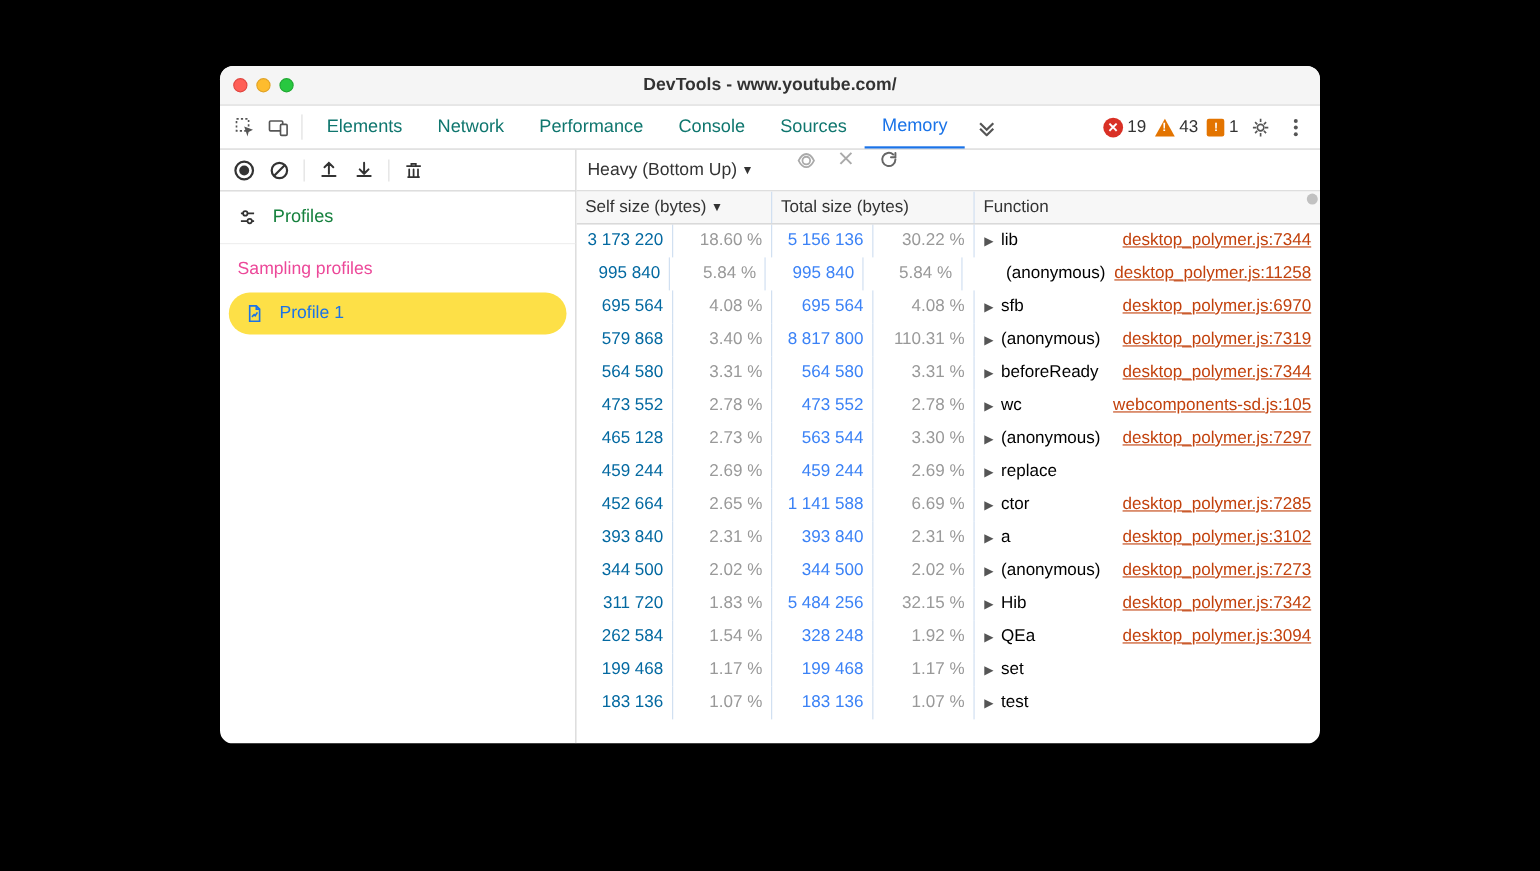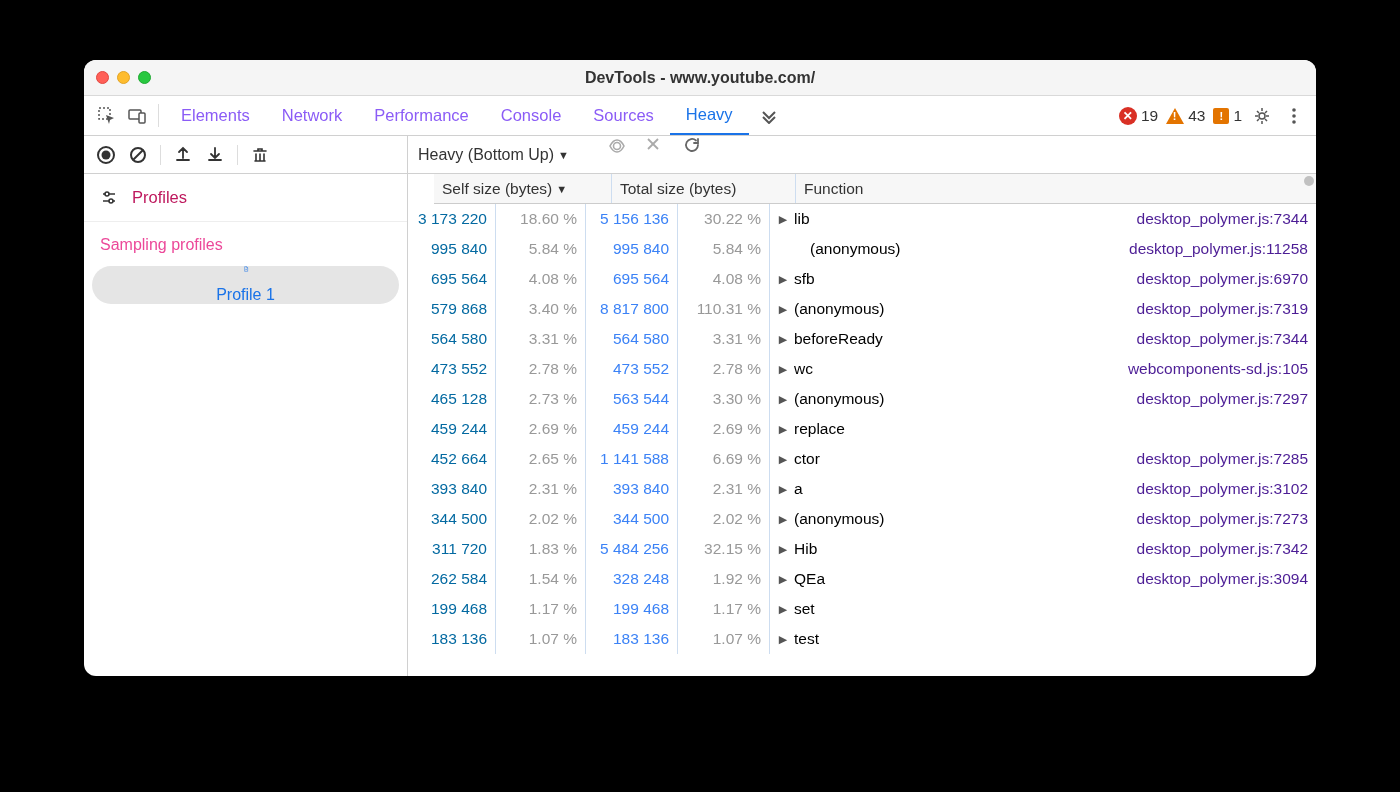--- a/index.html
+++ b/index.html
@@ -1,70 +1,70 @@
 <!DOCTYPE html>
 <html><head>
   <meta charset="utf-8">
   <style>
     * { box-sizing: border-box; margin: 0; padding: 0; }
     body { background: #000; font-family: -apple-system, BlinkMacSystemFont, "Segoe UI", Helvetica, Arial, sans-serif; display: flex; align-items: flex-start; justify-content: center; padding-top: 60px;}
-    .window { width: 1232px; height: 616px; background: #fff; border-radius: 12px; overflow: hidden; box-shadow: 0 10px 40px rgba(0,0,0,0.5); display: flex; flex-direction: column; }
+    .window { width: 1000px; height: 616px; background: #fff; border-radius: 12px; overflow: hidden; box-shadow: 0 10px 40px rgba(0,0,0,0.5); display: flex; flex-direction: column; }
     .titlebar { height: 36px; background: #f5f5f5; border-bottom: 1px solid #d9d9d9; display: flex; align-items: center; padding: 0 12px; position: relative; }
     .traffic { display: flex; gap: 8px; position: absolute; left: 12px;}
     .tl { width: 13px; height: 13px; border-radius: 50%; }
     .tl.red { background: #ff5f57; border: 0.5px solid #e14640;}
     .tl.yellow { background: #febc2e; border: 0.5px solid #e1a325;}
     .tl.green { background: #28c840; border: 0.5px solid #20a932;}
     .ttl { flex: 1; text-align: center; font-size: 16px; color: #333; font-weight: 600;}
     .tabbar { height: 40px; border-bottom: 1px solid #d0d0d0; display: flex; align-items: stretch; padding: 0 0 0 8px;}
     .tabbar .iconbtn { width: 30px; display: flex; align-items: center; justify-content: center; color: #555;}
     .tabbar .sep { width: 1px; background: #ddd; margin: 8px 6px;}
     .tabs { display: flex; align-items: stretch; flex: 1;}
-    .tab { padding: 0 16px; display: flex; align-items: center; font-size: 16.5px; color: #8b5cf6; cursor: pointer;}
+    .tab { padding: 0 16px; display: flex; align-items: center; font-size: 16.5px; color: #0f766e; cursor: pointer;}
     .tab.more { color: #555; padding: 0 10px;}
     .tab.active { color: #1a73e8; border-bottom: 2.5px solid #1a73e8; font-weight: 500;}
     .rightctrls { display: flex; align-items: center; gap: 8px; padding-right: 10px; font-size: 15.5px;}
     .badge { display: flex; align-items: center; gap: 4px; color: #333;}
     .ico { display: inline-flex; align-items: center; justify-content: center;}
     .ico.err { width: 18px; height: 18px; border-radius: 50%; background: #d93025; color: #fff; font-size: 12px; font-weight: bold;}
     .ico.warn { width: 0; height: 0; border-left: 9px solid transparent; border-right: 9px solid transparent; border-bottom: 16px solid #e37400; position: relative;}
     .ico.warn::after { content: "!"; position: absolute; left: -2.5px; top: 2px; color: #fff; font-size: 11px; font-weight: bold;}
     .ico.iss { width: 16px; height: 16px; background: #e37400; color: #fff; font-size: 11px; font-weight: bold; display: flex; align-items: center; justify-content: center; border-radius: 2px;}
     .rightctrls .iconbtn { width: 24px; color: #555; cursor: pointer;}
     .content { flex: 1; display: flex; overflow: hidden;}
     .sidebar { width: 324px; border-right: 1px solid #d0d0d0; display: flex; flex-direction: column;}
     .toolbar2 { height: 38px; border-bottom: 1px solid #d0d0d0; display: flex; align-items: center; padding: 0 8px; gap: 4px;}
     .toolbar2 .iconbtn { width: 28px; height: 28px; display: flex; align-items: center; justify-content: center; color: #555; cursor: pointer;}
     .toolbar2 .sep { width: 1px; background: #ddd; height: 20px; margin: 0 4px;}
-    .sb-section { height: 48px; display: flex; align-items: center; gap: 14px; padding: 0 16px; font-size: 16.5px; color: #be185d; border-bottom: 1px solid #eee;}
+    .sb-section { height: 48px; display: flex; align-items: center; gap: 14px; padding: 0 16px; font-size: 16.5px; color: #15803d; border-bottom: 1px solid #eee;}
     .sb-group { padding: 14px 16px 10px; font-size: 16px; color: #ec4899;}
     .sb-item { margin: 2px 8px; height: 38px; border-radius: 20px; display: flex; align-items: center; gap: 14px; padding: 0 14px; font-size: 16px; cursor: pointer;}
-    .sb-item.active { background: #e5e5e5; color: #1a73e8; flex-direction: column;}
+    .sb-item.active { background: #fde047; color: #1a73e8;}
     .main { flex: 1; display: flex; flex-direction: column; overflow: hidden; position: relative;}
     .toolbar3 { height: 38px; border-bottom: 1px solid #d0d0d0; display: flex; padding: 0 10px; gap: 14px;}
     .select { font-size: 16px; color: #333; display: flex; align-items: center; gap: 4px; cursor: pointer;}
     .toolbar3 .iconbtn { width: 24px; color: #888; cursor: pointer;}
     .tablewrap { flex: 1; overflow: auto; position: relative;}
-    .thead { display: flex; border-bottom: 1px solid #ccc; height: 30px; font-size: 15.5px; color: #333; position: sticky; top: 0; background: #f7f7f7; margin-left: 26px;}
+    .thead { display: flex; border-bottom: 1px solid #ccc; height: 30px; font-size: 15.5px; color: #333; position: sticky; top: 0; background: #f7f7f7;}
     .thead .col { display: flex; align-items: center; padding: 0 8px; border-right: 1.5px solid #cdddf0;}
     .thead .col:last-child { border-right: none;}
     .col-self { width: 178px; justify-content: flex-start; gap: 4px;}
     .col-total { width: 184px; }
     .col-func { flex: 1; }
     .row { display: flex; height: 30px; font-size: 15.5px; align-items: stretch;}
     .cell { display: flex; align-items: center; border-right: 1.5px solid #cdddf0;}
     .cell.num { width: 88px; justify-content: flex-end; padding-right: 8px; color: #0369a1; font-variant-numeric: tabular-nums;}
     .cell.pct { width: 90px; justify-content: flex-end; padding-right: 8px; color: #999; font-variant-numeric: tabular-nums;}
     .cell.num2 { width: 92px; justify-content: flex-end; padding-right: 8px; color: #3b82f6; font-variant-numeric: tabular-nums;}
     .cell.pct2 { width: 92px; justify-content: flex-end; padding-right: 8px; color: #999; font-variant-numeric: tabular-nums;}
     .cell.func { flex: 1; padding: 0 8px; border-right: none; justify-content: space-between; gap: 8px;}
     .fn-left { display: flex; align-items: center; gap: 6px; min-width: 0;}
     .tri { font-size: 11px; color: #555; width: 10px; text-align: center;}
     .tri.blank { visibility: hidden;}
-    .fn-link { color: #4c1d95; white-space: nowrap;}
+    .fn-link { color: #c2410c; text-decoration: underline; white-space: nowrap;}
     svg { display: block;}
     .scrollbar-track { position: absolute; top: 0; right: 0; width: 14px; height: 100%;}
     .scrollbar-thumb { position: absolute; top: 2px; right: 2px; width: 10px; height: 10px; border-radius: 5px; background: #c1c1c1;}
   </style>
 </head>
 <body>
 
 <div class="window">
   <div class="titlebar">
     <div class="traffic">
@@ -88,21 +88,21 @@
           <rect x="12" y="7" width="6" height="10" rx="1" fill="#fff"></rect>
         </svg>
     </div>
     <div class="sep"></div>
     <div class="tabs">
       <div class="tab">Elements</div>
       <div class="tab">Network</div>
       <div class="tab">Performance</div>
       <div class="tab">Console</div>
       <div class="tab">Sources</div>
-      <div class="tab active">Heavy</div>
+      <div class="tab active">Memory</div>
       <div class="tab more">
         <svg width="20" height="16" viewBox="0 0 20 16" fill="none" stroke="currentColor" stroke-width="2">
             <path d="M4 4 L10 10 L16 4"></path>
             <path d="M4 9 L10 15 L16 9"></path>
           </svg>
       </div>
     </div>
     <div class="rightctrls">
       <div class="badge">
           <span class="ico err">✕</span>

